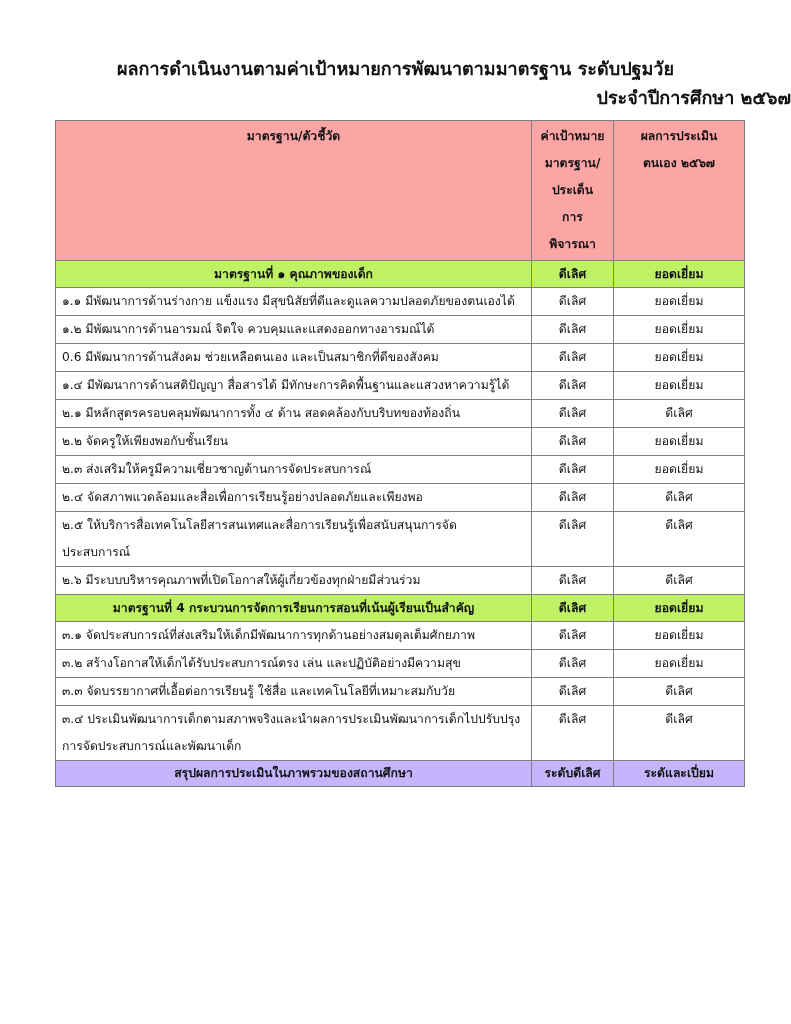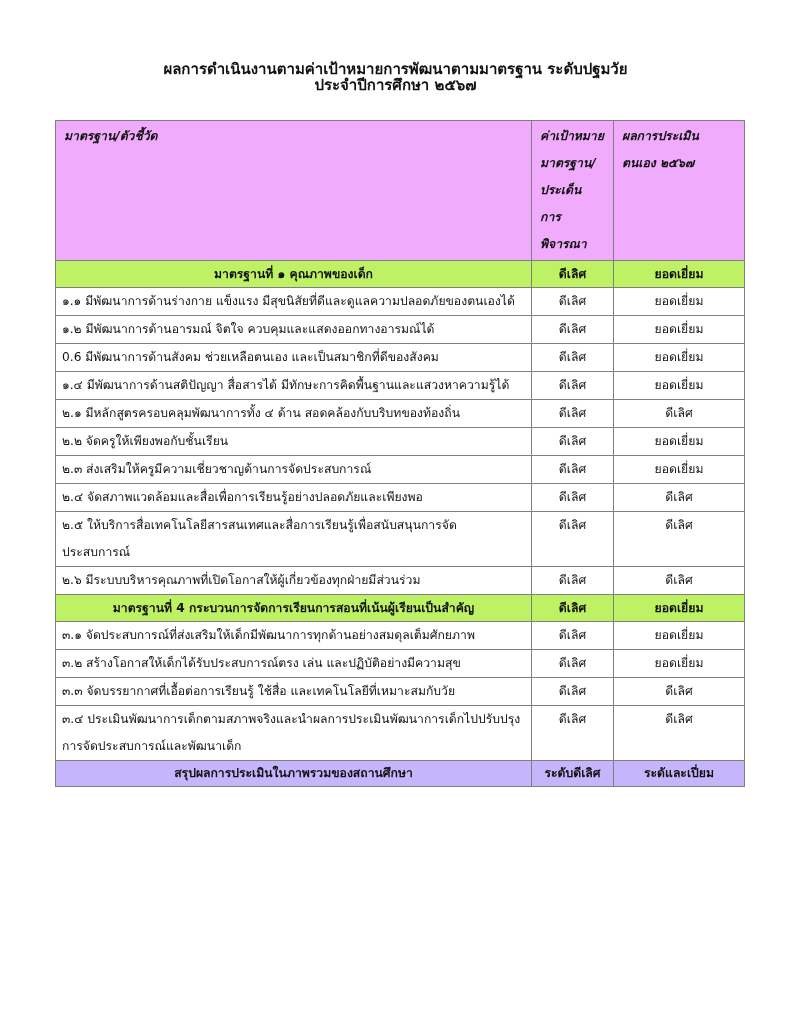--- a/index.html
+++ b/index.html
@@ -1,25 +1,25 @@
 <!DOCTYPE html>
 <html><head>
   <meta charset="utf-8">
   <style>
     html, body { margin: 0; padding: 0; background: #ffffff; }
     body { width: 791px; height: 1024px; position: relative; font-family: "DejaVu Sans", "Liberation Sans", sans-serif; color: #111; }
-    .title { position: absolute; left: 0; width: 791px; text-align: center; font-weight: bold; font-size: 15px; line-height: 22px; color: #111; }
+    .title { position: absolute; left: 0; width: 791px; text-align: center; font-weight: bold; font-size: 18px; line-height: 22px; color: #111; }
     .title.t1 { top: 58px; }
-    .title.t2 { top: 74px; }
+    .title.t2 { top: 87px; text-align: right; }
     table { position: absolute; left: 55px; top: 120px; width: 689px; border-collapse: collapse; table-layout: fixed; font-size: 12.2px; }
     col.c1 { width: 476px; }
     col.c2 { width: 82px; }
     col.c3 { width: 131px; }
     td, th { border: 1px solid #7f7f7f; padding: 0 8px; vertical-align: top; line-height: 27px; }
-    th { background: #f0abfc; font-weight: bold; text-align: left; padding-top: 2px; padding-bottom: 2px; font-style: italic; }
+    th { background: #fca5a5; font-weight: bold; text-align: center; padding-top: 2px; padding-bottom: 2px; }
     tr.section td { background: #bef264; font-weight: bold; text-align: center; line-height: 26px; }
     tr.item td.center { text-align: center; }
     tr.item td.label { text-align: left; padding-left: 6px; margin-left: 48px; }
     tr.summary td { background: #c4b5fd; font-weight: bold; text-align: center; line-height: 25px; }
   </style>
 </head>
 <body>
 
 <div class="title t1">ผลการดำเนินงานตามค่าเป้าหมายการพัฒนาตามมาตรฐาน ระดับปฐมวัย</div>
 <div class="title t2">ประจำปีการศึกษา ๒๕๖๗</div>

